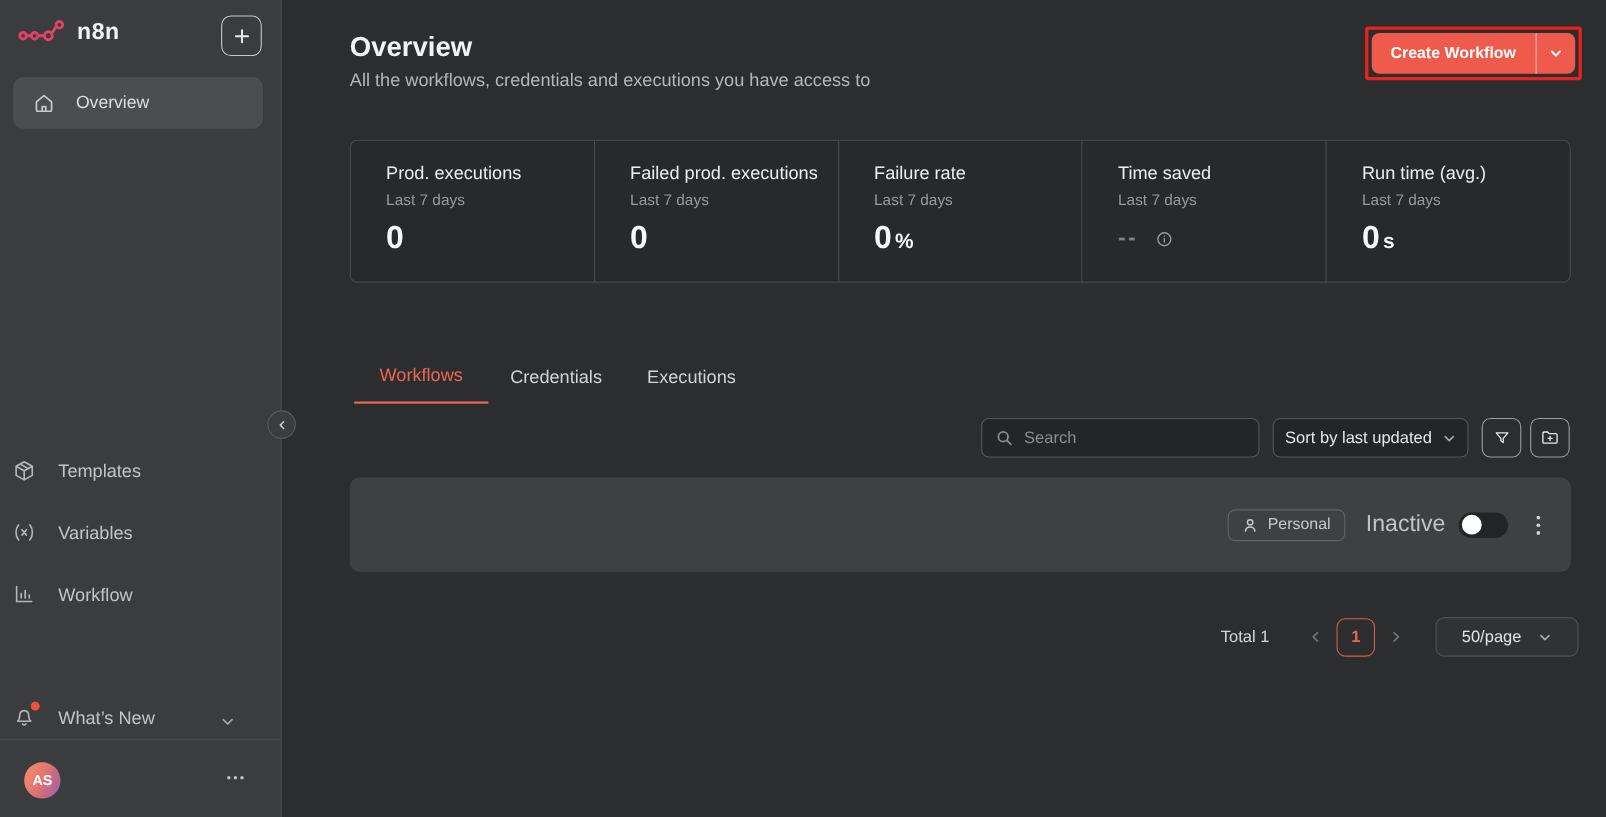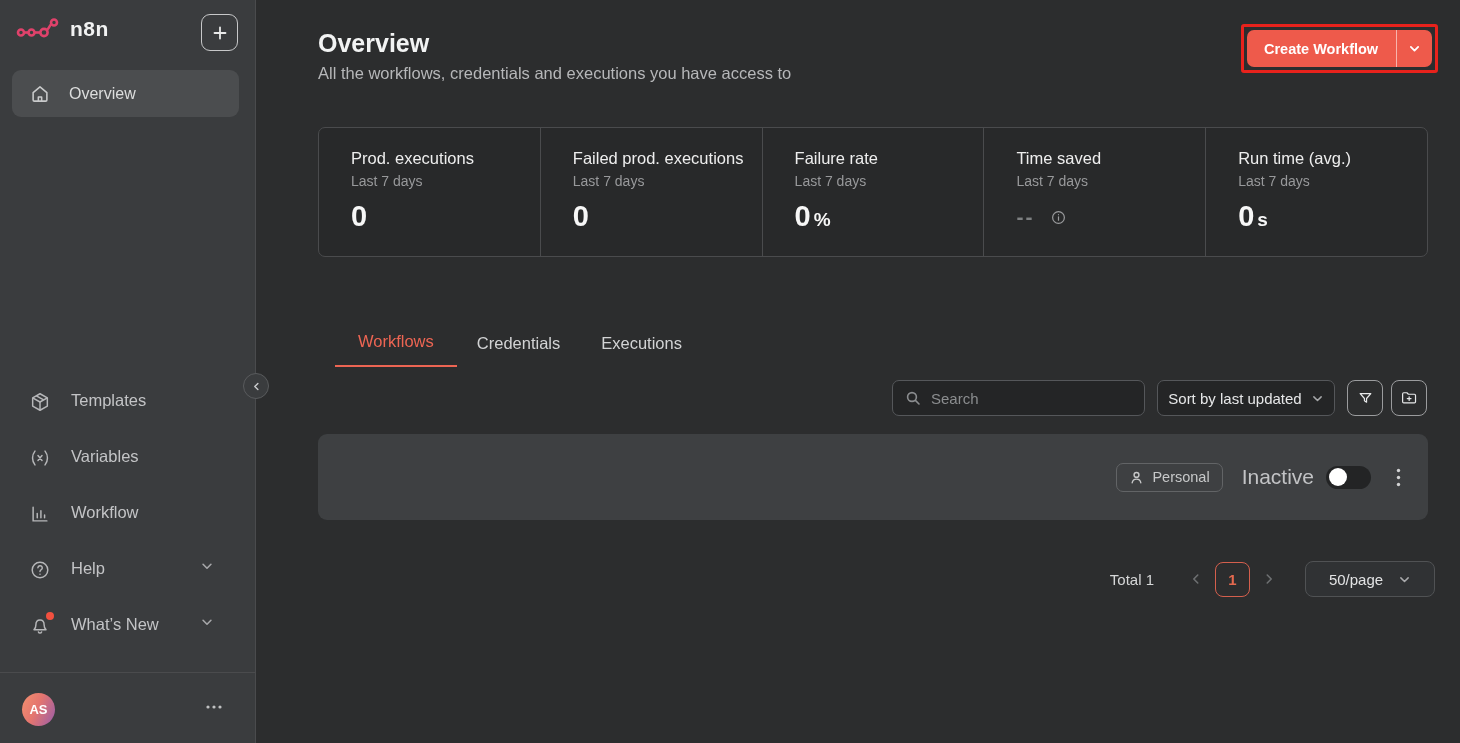--- a/index.html
+++ b/index.html
@@ -15,21 +15,21 @@
     background:#3a3c3e; border-right:1px solid #4a4b4d; }
   .logo-row { position:absolute; top:15px; left:16px; display:flex; align-items:center; gap:10px; }
   .logo-text { font-size:21px; font-weight:700; color:#f1f2f2; letter-spacing:.5px; }
   .add-btn { position:absolute; top:14px; left:201px; width:37px; height:37px;
     border:1.6px solid #c7c8c9; border-radius:9px; background:transparent; color:#e9eaea;
     display:flex; align-items:center; justify-content:center; cursor:pointer; }
   .nav-item-active { position:absolute; top:70px; left:12px; width:227px; height:47px;
     background:#4b4d4f; border-radius:9px; display:flex; align-items:center; gap:18px;
     padding-left:17px; font-size:16px; color:#dcdddd; cursor:pointer; }
   .side-item { position:absolute; left:0; width:256px; height:48px; display:flex;
-    align-items:flex-start; gap:20px; padding-left:29px; font-size:16.5px; color:#c3c4c6; cursor:pointer; }
+    align-items:flex-end; gap:20px; padding-left:11px; font-size:16.5px; color:#c3c4c6; cursor:pointer; }
   .side-icon { position:relative; width:22px; height:22px; color:#b6b7b9; flex:0 0 auto; }
   .dot-badge { position:absolute; top:-3px; right:-3px; width:8px; height:8px;
     border-radius:50%; background:#f2503f; }
   .side-chevron { margin-left:auto; margin-right:42px; color:#a7a8aa; }
   .sidebar-divider { position:absolute; top:672px; left:0; width:256px; height:1px; background:#4a4b4d; }
   .avatar { position:absolute; left:22px; top:693px; width:33px; height:33px; border-radius:50%;
     background:linear-gradient(115deg,#f08a6e 10%,#e4756f 45%,#9f5fa5 95%);
     display:flex; align-items:center; justify-content:center;
     font-size:13px; font-weight:700; color:#ffffff; cursor:pointer; }
   .user-ellipsis { position:absolute; left:205px; top:704px; color:#c0c1c2; cursor:pointer; }
@@ -56,21 +56,21 @@
   .stat { flex:1; padding:21px 0 0 32px; }
   .stat + .stat { border-left:1px solid #4a4b4d; }
   .stat-label { font-size:16.5px; color:#eeeeee; }
   .stat-sub { font-size:14px; color:#98999b; margin-top:5px; }
   .stat-value { margin-top:11px; font-size:29px; font-weight:700; color:#f7f7f7; }
   .stat-unit { font-size:19px; margin-left:3px; }
   .stat-value.muted { display:flex; align-items:center; gap:16px; margin-top:16px;
     font-size:21px; letter-spacing:2px; color:#7e8082; }
   .info-ic { color:#9a9b9d; letter-spacing:0; }
 
-  .tabs { position:absolute; left:78px; top:326px; display:flex; align-items:flex-end; }
+  .tabs { position:absolute; left:65px; top:326px; display:flex; align-items:flex-end; }
   .tab { font-size:16.5px; color:#d2d3d4; padding:6px 0 14px; margin-right:41px; cursor:pointer; }
   .tab.active { color:#ed6553; padding:6px 23px 14px; margin-right:20px;
     border-bottom:2px solid #ed6553; }
 
   .toolbar { position:absolute; left:635px; top:380px; display:flex; gap:12px; height:36px; }
   .search-box { width:253px; display:flex; align-items:center; gap:10px; padding:0 12px;
     background:#242526; border:1px solid #55575a; border-radius:7px; color:#8b8d8f; }
   .search-box input { flex:1; background:transparent; border:none; outline:none;
     color:#e5e6e7; font-size:15px; font-family:inherit; }
   .search-box input::placeholder { color:#8b8d8f; }
@@ -175,35 +175,20 @@
       <svg width="22" height="22" viewBox="0 0 24 24" fill="none" stroke="currentColor" stroke-width="1.6" stroke-linecap="round">
         <path d="M4.5 4.5 v15 h15"></path>
         <line x1="9" y1="16" x2="9" y2="11.5"></line>
         <line x1="13" y1="16" x2="13" y2="8.5"></line>
         <line x1="17" y1="16" x2="17" y2="13"></line>
       </svg>
     </span>
     <span>Workflow</span>
   </div>
 
-  <div class="side-item" style="top:559px">
-    <span class="side-icon">
-      <svg width="22" height="22" viewBox="0 0 24 24" fill="none" stroke="currentColor" stroke-width="1.6" stroke-linecap="round">
-        <circle cx="12" cy="12" r="8.5"></circle>
-        <path d="M9.7 9.6 a2.4 2.4 0 1 1 3.4 2.3 c-.8.4-1.1 1-1.1 1.8"></path>
-        <line x1="12" y1="16.6" x2="12" y2="16.7"></line>
-      </svg>
-    </span>
-    <span>Help</span>
-    <span class="side-chevron">
-      <svg width="14" height="14" viewBox="0 0 16 16" fill="none" stroke="currentColor" stroke-width="1.8" stroke-linecap="round" stroke-linejoin="round">
-          <path d="M3.5 6 l4.5 4.5 L12.5 6"></path>
-        </svg>
-    </span>
-  </div>
 
   <div class="side-item" style="top:615px">
     <span class="side-icon">
       <svg width="22" height="22" viewBox="0 0 24 24" fill="none" stroke="currentColor" stroke-width="1.6" stroke-linecap="round" stroke-linejoin="round">
         <path d="M18.5 16 H5.5 c1.3-1.1 2-3 2-5.2 C7.5 7.8 9.2 5.5 12 5.5 s4.5 2.3 4.5 5.3 c0 2.2 .7 4.1 2 5.2 Z"></path>
         <path d="M10.3 18.5 a1.8 1.8 0 0 0 3.4 0"></path>
       </svg>
       <span class="dot-badge"></span>
     </span>
     <span>What’s New</span>

